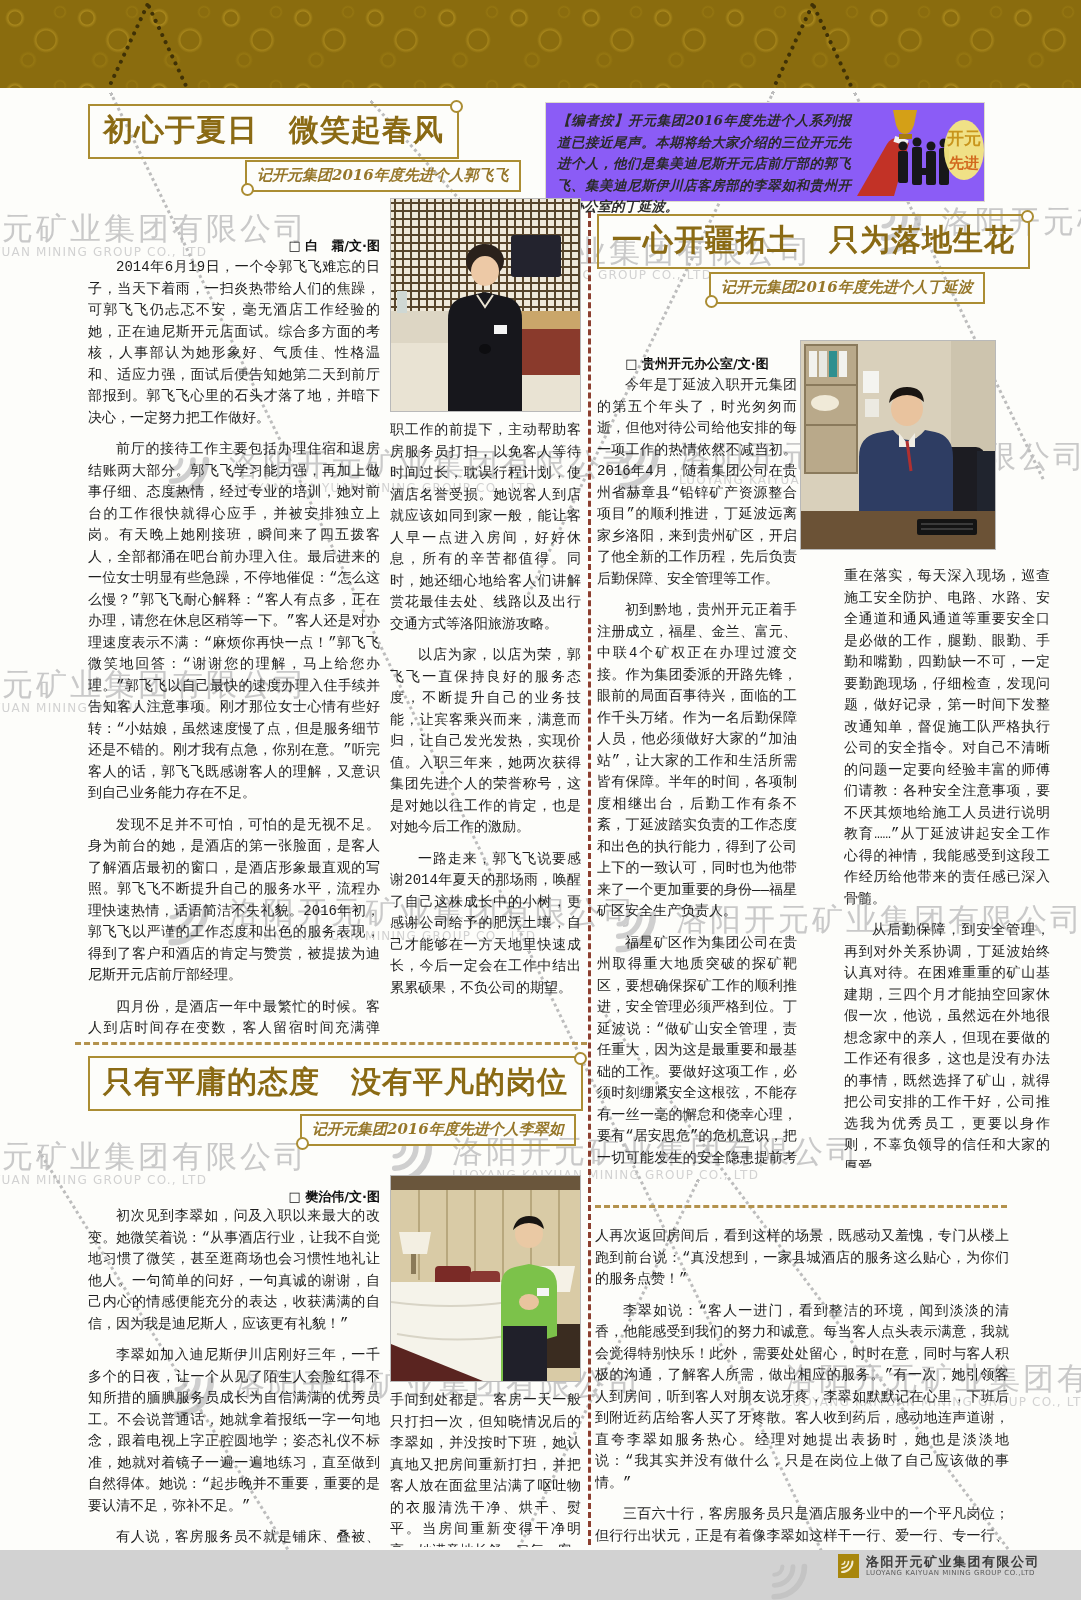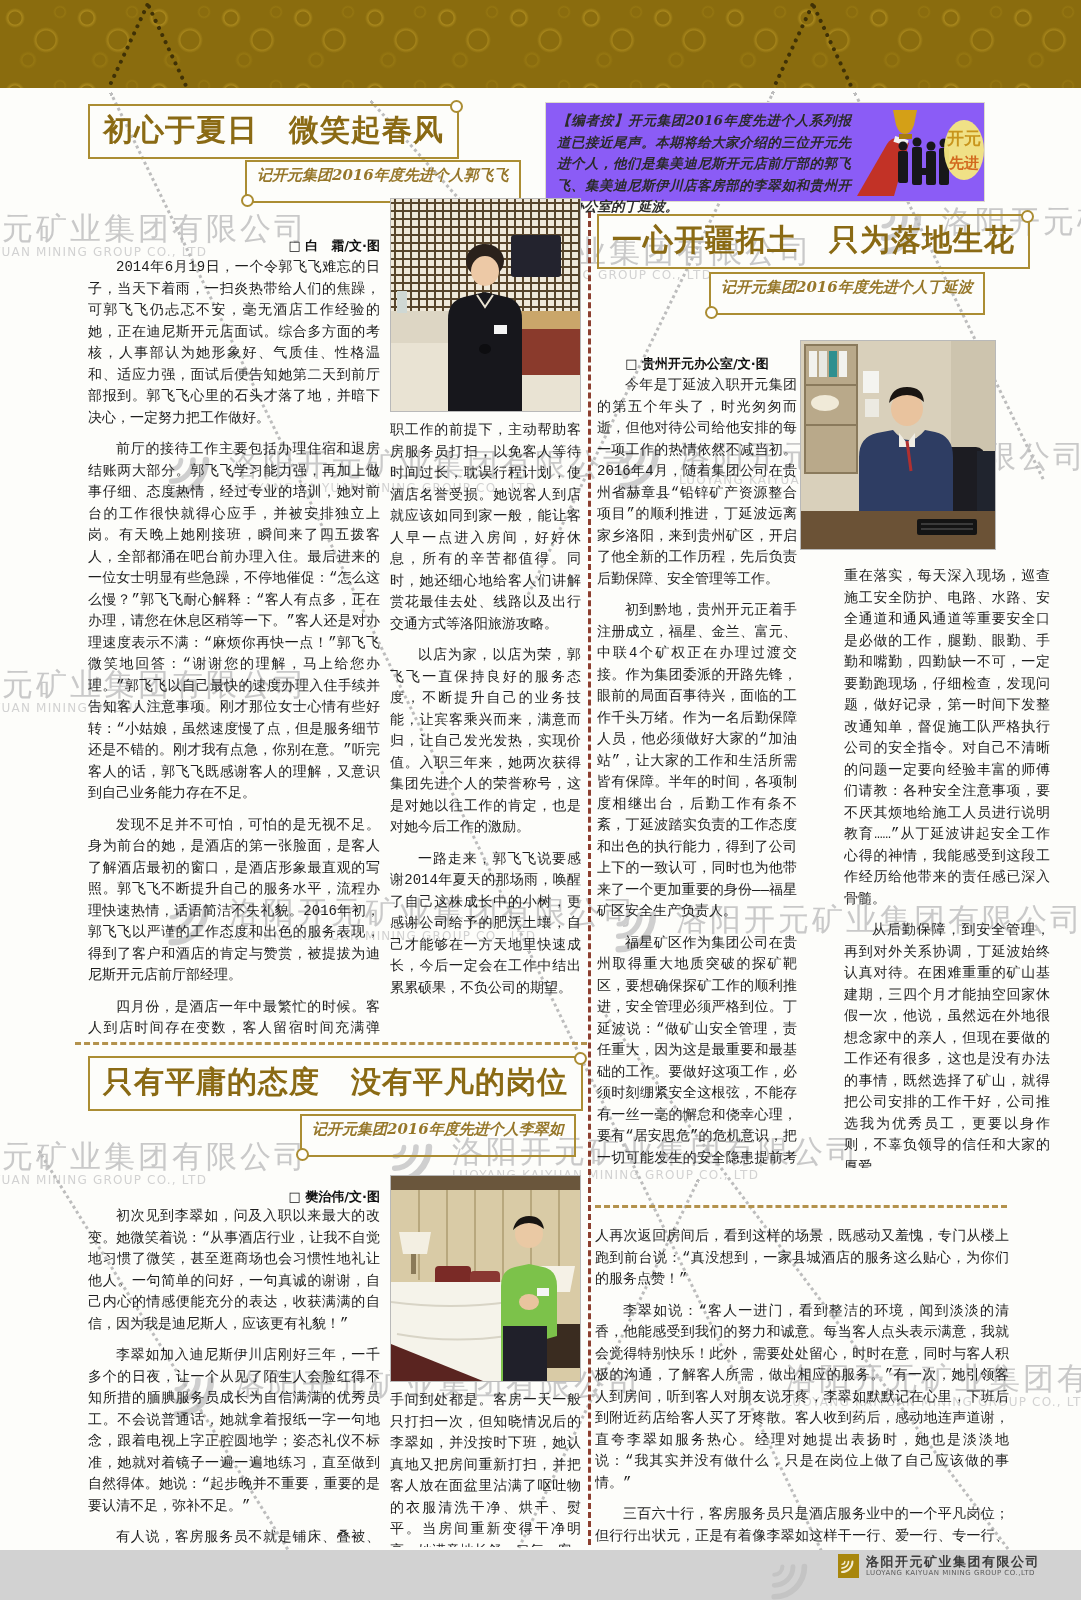--- a/index.html
+++ b/index.html
@@ -19,21 +19,21 @@
   
   .wm{position:absolute;display:flex;align-items:flex-start;gap:8px;z-index:0;color:#cccccc;pointer-events:none;}
   .wm-cn{font-size:31px;letter-spacing:3px;white-space:nowrap;color:#c9c9c9;font-family:"DejaVu Sans",sans-serif;line-height:1.05;}
   .wm-en{font-size:12px;letter-spacing:1.2px;white-space:nowrap;color:#d2d2d2;font-family:"DejaVu Sans",sans-serif;}
   .wm svg{width:56px;height:50px;flex:0 0 auto;color:#cfcfcf;}
   
   .headline{position:absolute;z-index:2;}
   .hl-box{position:relative;display:inline-block;border:2px solid #ab8d33;padding:4px 13px 6px;background:transparent;}
   .hl-title{font-size:30px;font-weight:bold;color:#8a6a14;letter-spacing:1px;white-space:nowrap;}
   .hl-circle{position:absolute;width:9px;height:9px;border:2px solid #ab8d33;border-radius:50%;background:#fff;z-index:3;}
-  .hl-sub{position:absolute;border:2px solid #ab8d33;padding:4px 10px 16px;font-size:15px;font-style:italic;
+  .hl-sub{position:absolute;border:2px solid #ab8d33;padding:4px 10px 5px;font-size:15px;font-style:italic;
           color:#96772a;white-space:nowrap;font-weight:bold;}
   
   .note{position:absolute;left:545px;top:102px;width:440px;height:100px;background:#8b5cf6;
         box-shadow:inset 0 0 0 1px #dfdccb;display:flex;z-index:2;}
   .note-text{width:305px;padding:8px 4px 6px 12px;font-size:13.5px;line-height:21.5px;color:#2b2b2b;
              font-weight:bold;font-style:italic;text-align:justify;}
   .note-art{position:relative;flex:1;}
   
   .col{position:absolute;z-index:2;font-size:14px;line-height:21.5px;color:#1e1e1e;text-align:justify;overflow:hidden;}
   .col p{margin:8px 0 10px;text-indent:2em;font-family:Liberation Mono, monospace;}

